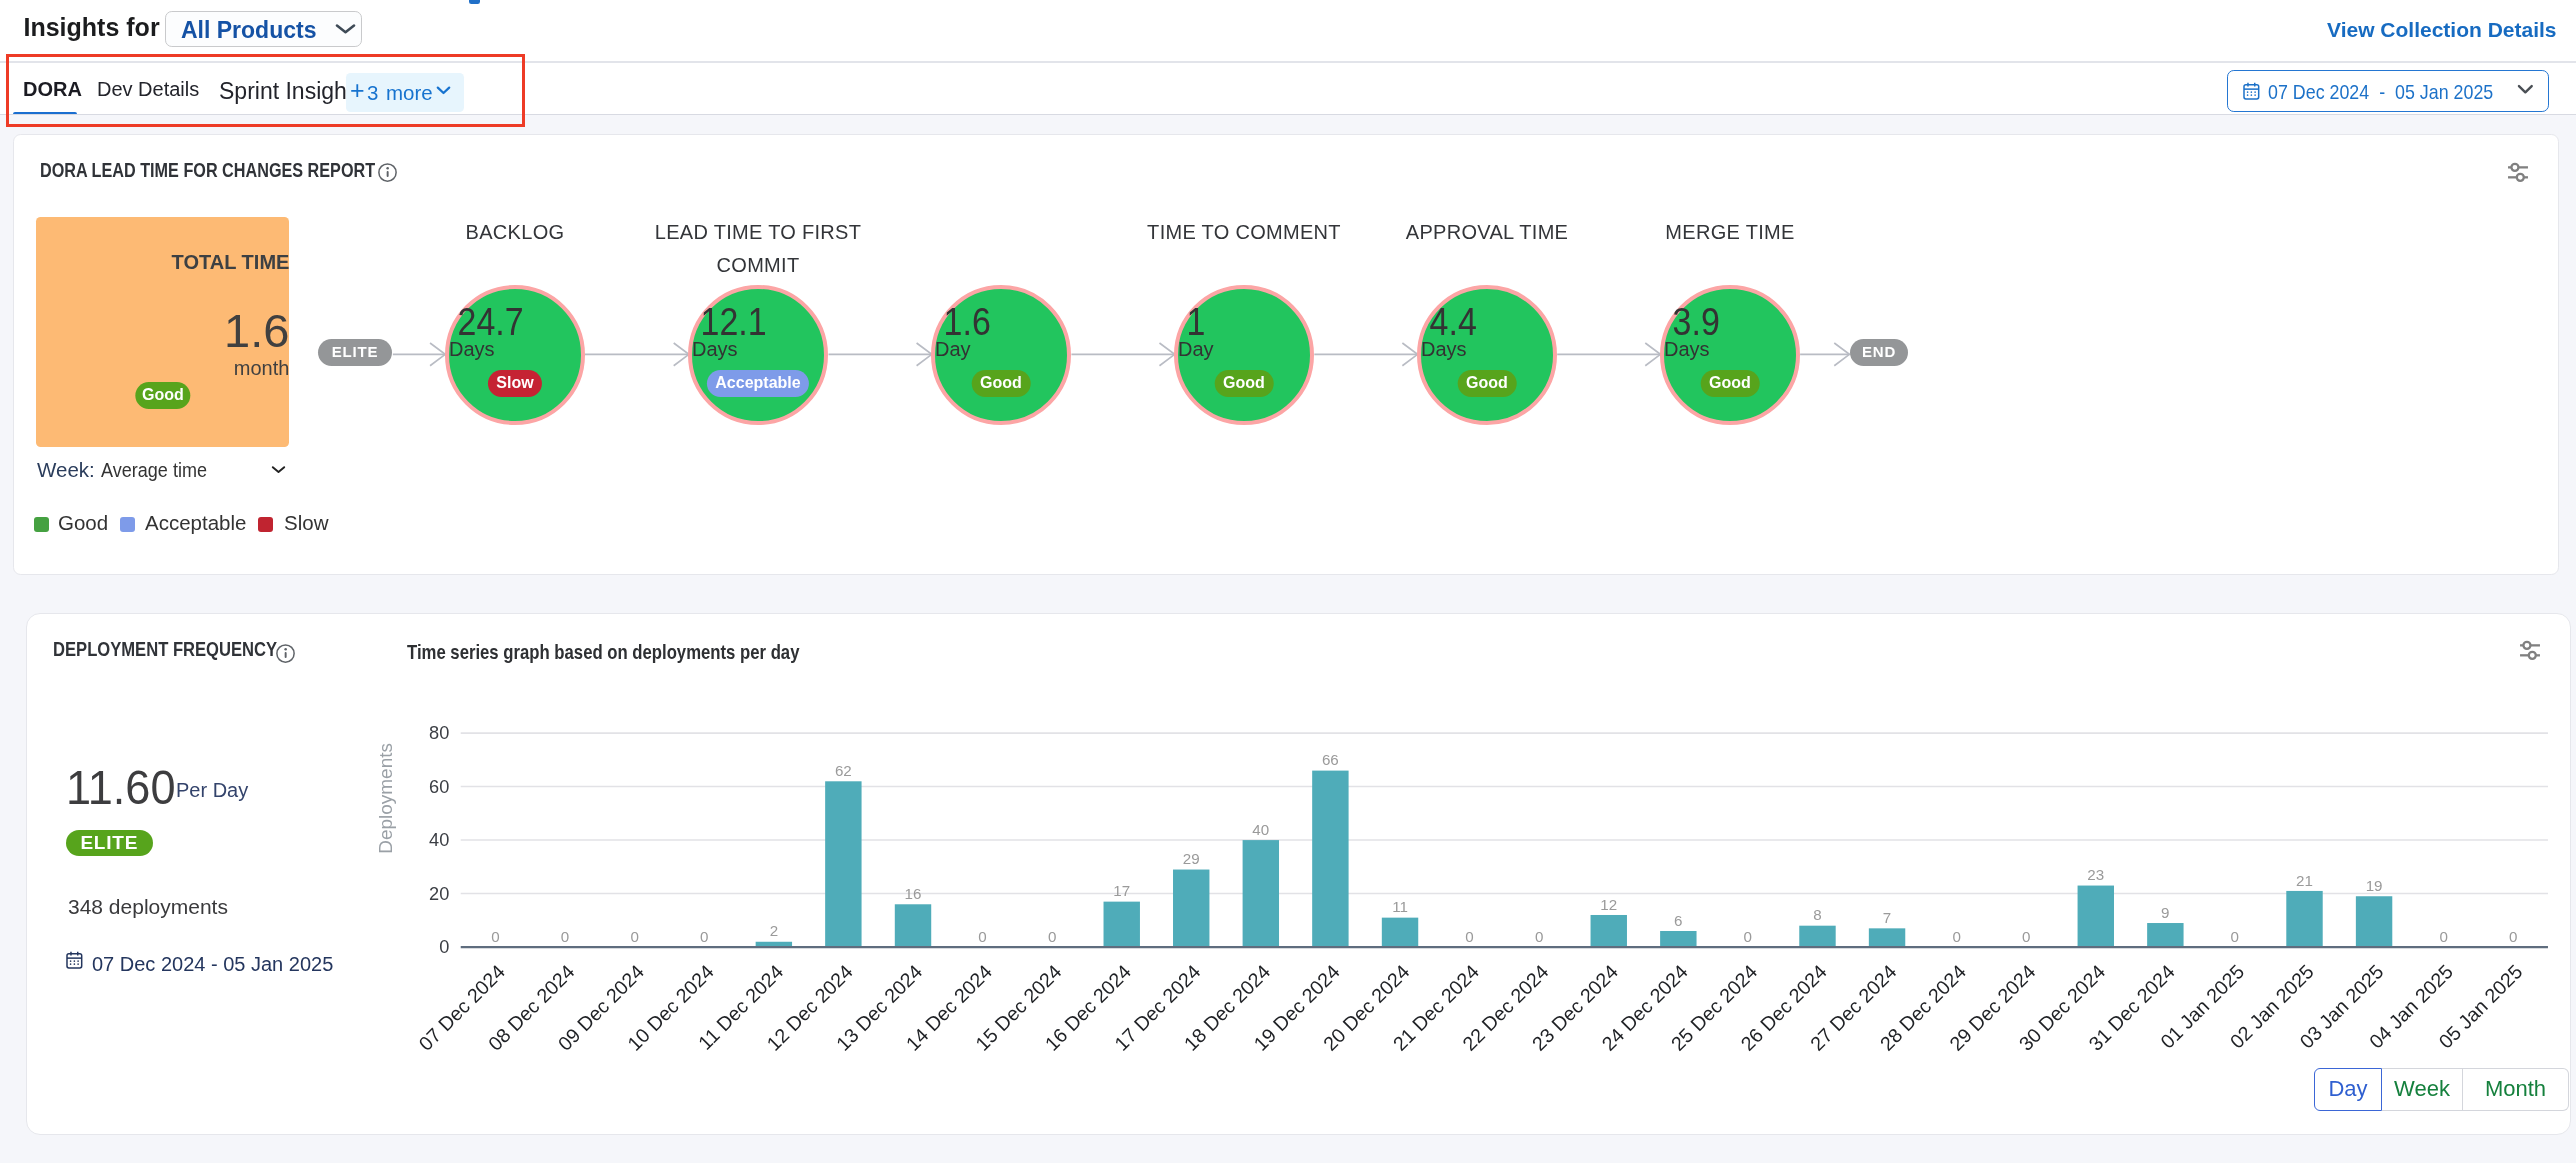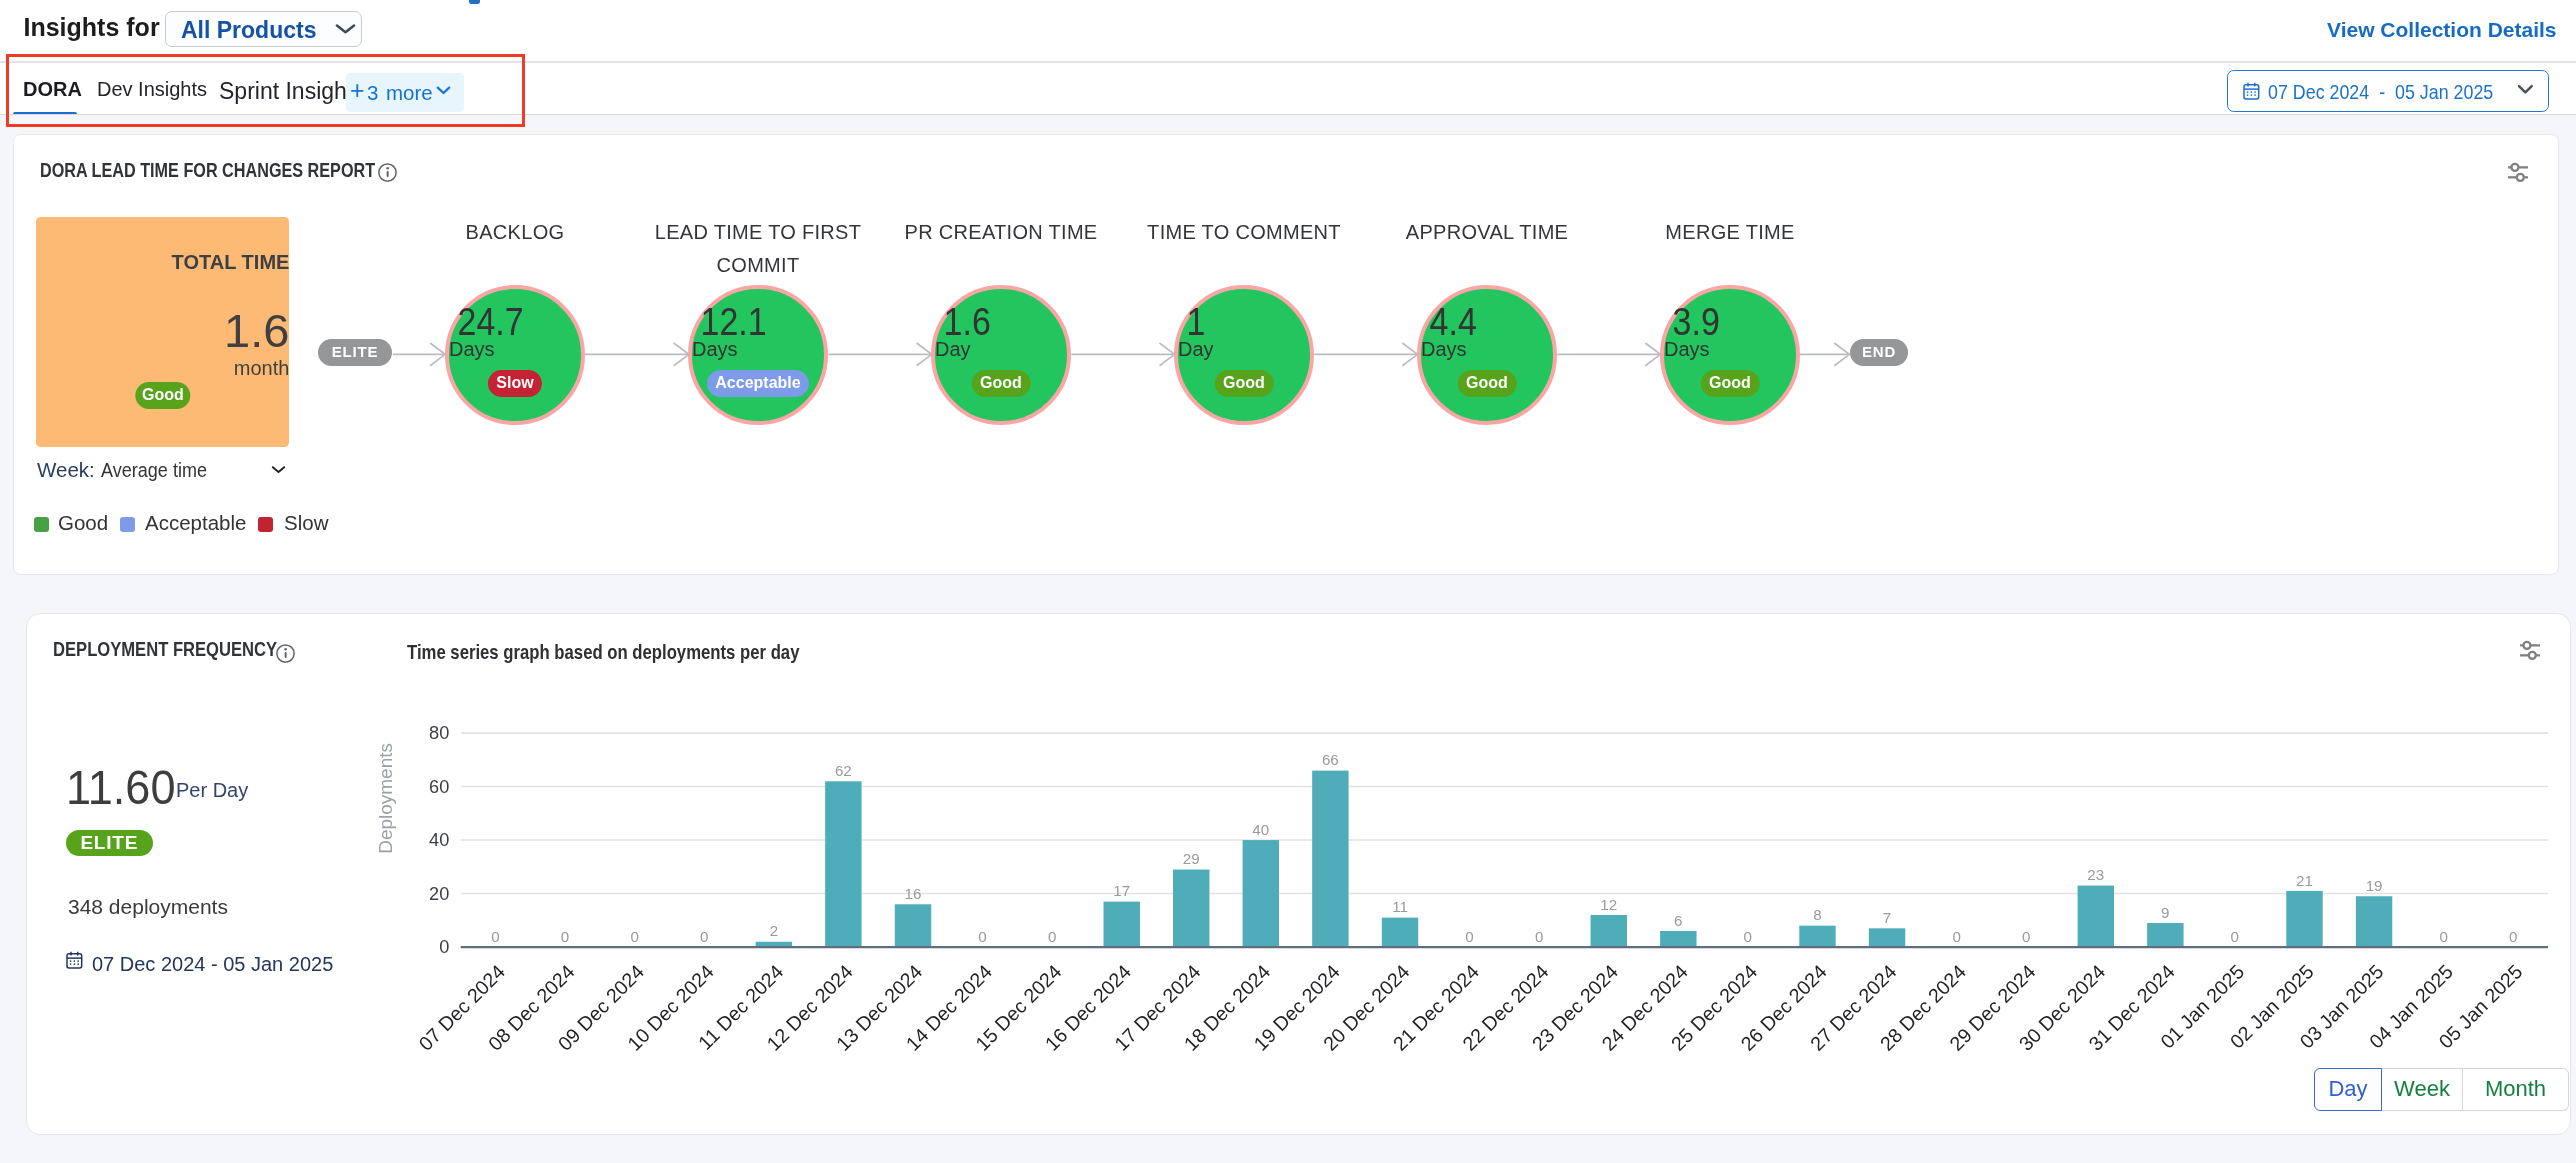--- a/index.html
+++ b/index.html
@@ -29,21 +29,21 @@
 <div class="abs nw" style="left:23.5px;top:13px;font-size:25px;font-weight:700;color:#1b1c1e;">Insights for</div>
 <div class="abs" style="left:165px;top:10.6px;width:197px;height:36px;border:1.5px solid #c9cacc;border-radius:6.8px;background:#fcfdfe;"></div>
 <div class="abs nw" style="left:181px;top:16.7px;font-size:23px;font-weight:700;color:#1552a5;">All Products</div>
 <svg width="23" height="15" viewBox="0 0 30 20" style="position:absolute;left:334px;top:21px">
       <path d="M 3.6 6.0 L 15.0 15.0 L 26.4 6.0" fill="none" stroke="#3e4a56" stroke-width="3.4" stroke-linecap="round" stroke-linejoin="round"></path>
     </svg>
 <div class="abs nw" style="left:2327px;top:17.5px;font-size:21px;font-weight:700;color:#176bc1;">View Collection Details</div>
 
 <div class="abs" style="left:0;top:61px;width:2576px;height:1.5px;background:#e2e4ea;"></div>
 <div class="abs nw" style="left:23px;top:78px;font-size:20px;font-weight:600;color:#1b1b22;">DORA</div>
-<div class="abs nw" style="left:97px;top:78px;font-size:20px;color:#23242b;">Dev Insights</div>
+<div class="abs nw" style="left:97px;top:78px;font-size:20px;color:#23242b;">Dev Details</div>
 <div class="abs nw" style="left:219px;top:78px;font-size:23px;color:#23242b;">Sprint Insights</div>
 <div class="abs" style="left:346px;top:73px;width:118px;height:39px;background:#e7f5fd;border-radius:4.6px;"></div>
 <div class="abs nw" style="left:350px;top:76px;font-size:25px;font-weight:400;color:#1773cf;">+</div>
 <div class="abs nw" style="left:367px;top:81px;font-size:20.5px;color:#1773cf;">3</div>
 <div class="abs nw" style="left:386px;top:81px;font-size:20.5px;color:#1773cf;">more</div>
 <svg width="15" height="12" viewBox="0 0 20 16" style="position:absolute;left:436px;top:84px">
       <path d="M 2.4 4.8 L 10.0 12.0 L 17.6 4.8" fill="none" stroke="#1773cf" stroke-width="3" stroke-linecap="round" stroke-linejoin="round"></path>
     </svg>
 <div class="abs" style="left:13px;top:112px;width:64px;height:3.8px;background:#1b6fd0;border-radius:2.3px;"></div>
 <div class="abs" style="left:0;top:114px;width:2576px;height:1.5px;background:#d8dae2;"></div>
@@ -129,21 +129,20 @@
         <div class="cval">24.7</div>
         <div class="cunit">Days</div>
         <div class="cpill" style="background:#C52333;">Slow</div>
       </div>
       <div class="st-title" style="left:554px;top:81px;width:380px;">LEAD TIME TO FIRST<br>COMMIT</div>
       <div class="circle" style="left:674px;top:150px;">
         <div class="cval">12.1</div>
         <div class="cunit">Days</div>
         <div class="cpill" style="background:#7E9BE9;">Acceptable</div>
       </div>
-      <div class="st-title" style="left:797px;top:81px;width:380px;">PR CREATION TIME</div>
       <div class="circle" style="left:917px;top:150px;">
         <div class="cval">1.6</div>
         <div class="cunit">Day</div>
         <div class="cpill" style="background:#57A41C;">Good</div>
       </div>
       <div class="st-title" style="left:1040px;top:81px;width:380px;">TIME TO COMMENT</div>
       <div class="circle" style="left:1160px;top:150px;">
         <div class="cval">1</div>
         <div class="cunit">Day</div>
         <div class="cpill" style="background:#57A41C;">Good</div>

